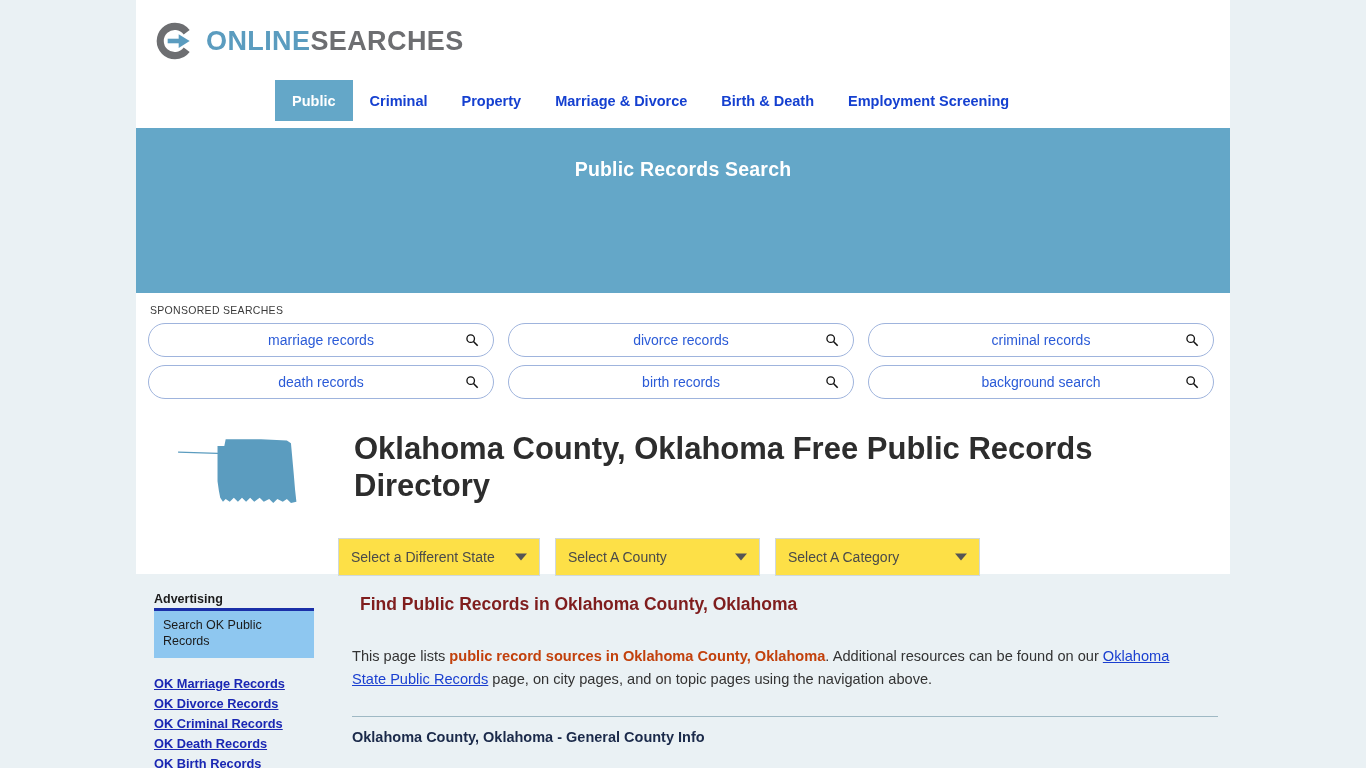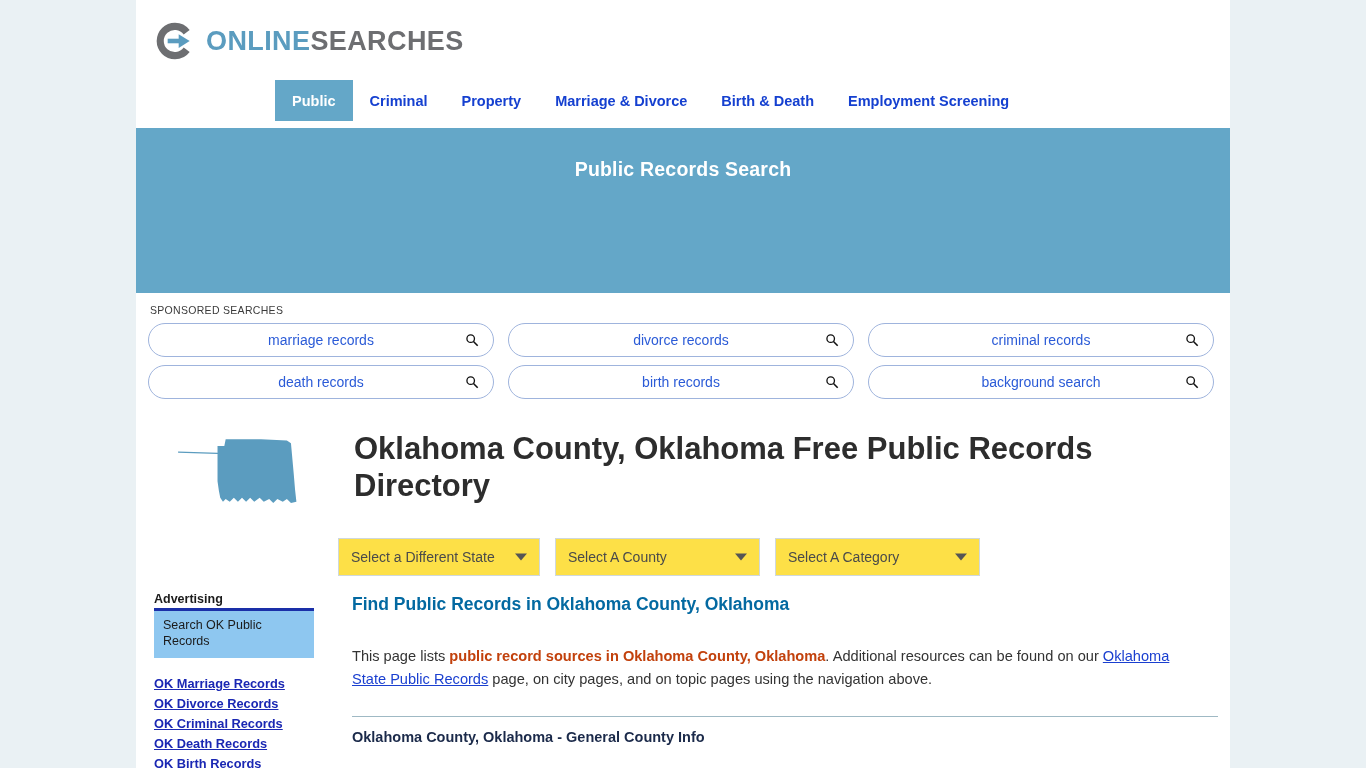--- a/index.html
+++ b/index.html
@@ -20,21 +20,21 @@
     height: 768px;
     background: #eaf1f4;
   }
 
   
   .shell {
     position: absolute;
     left: 136px;
     top: 0;
     width: 1094px;
-    height: 768px;
+    height: 574px;
     background: #ffffff;
   }
 
   
   .header {
     height: 80px;
     position: relative;
   }
   .logo {
     position: absolute;
@@ -276,22 +276,22 @@
   }
 
   .maincol {
     flex: 1;
     margin-left: 24px;
     padding-top: 2px;
   }
   .section-heading {
     font-size: 17.5px;
     font-weight: bold;
-    color: #0369a1;
-    margin: 0 0 30px 0;
+    color: #7f1d1d;
+    margin: 0 0 30px 8px;
   }
   .intro-para {
     font-size: 14.6px;
     color: #333;
     line-height: 1.55;
     margin: 0;
     max-width: 830px;
   }
   .intro-para b { color: #c2410c; }
   .inline-link {

